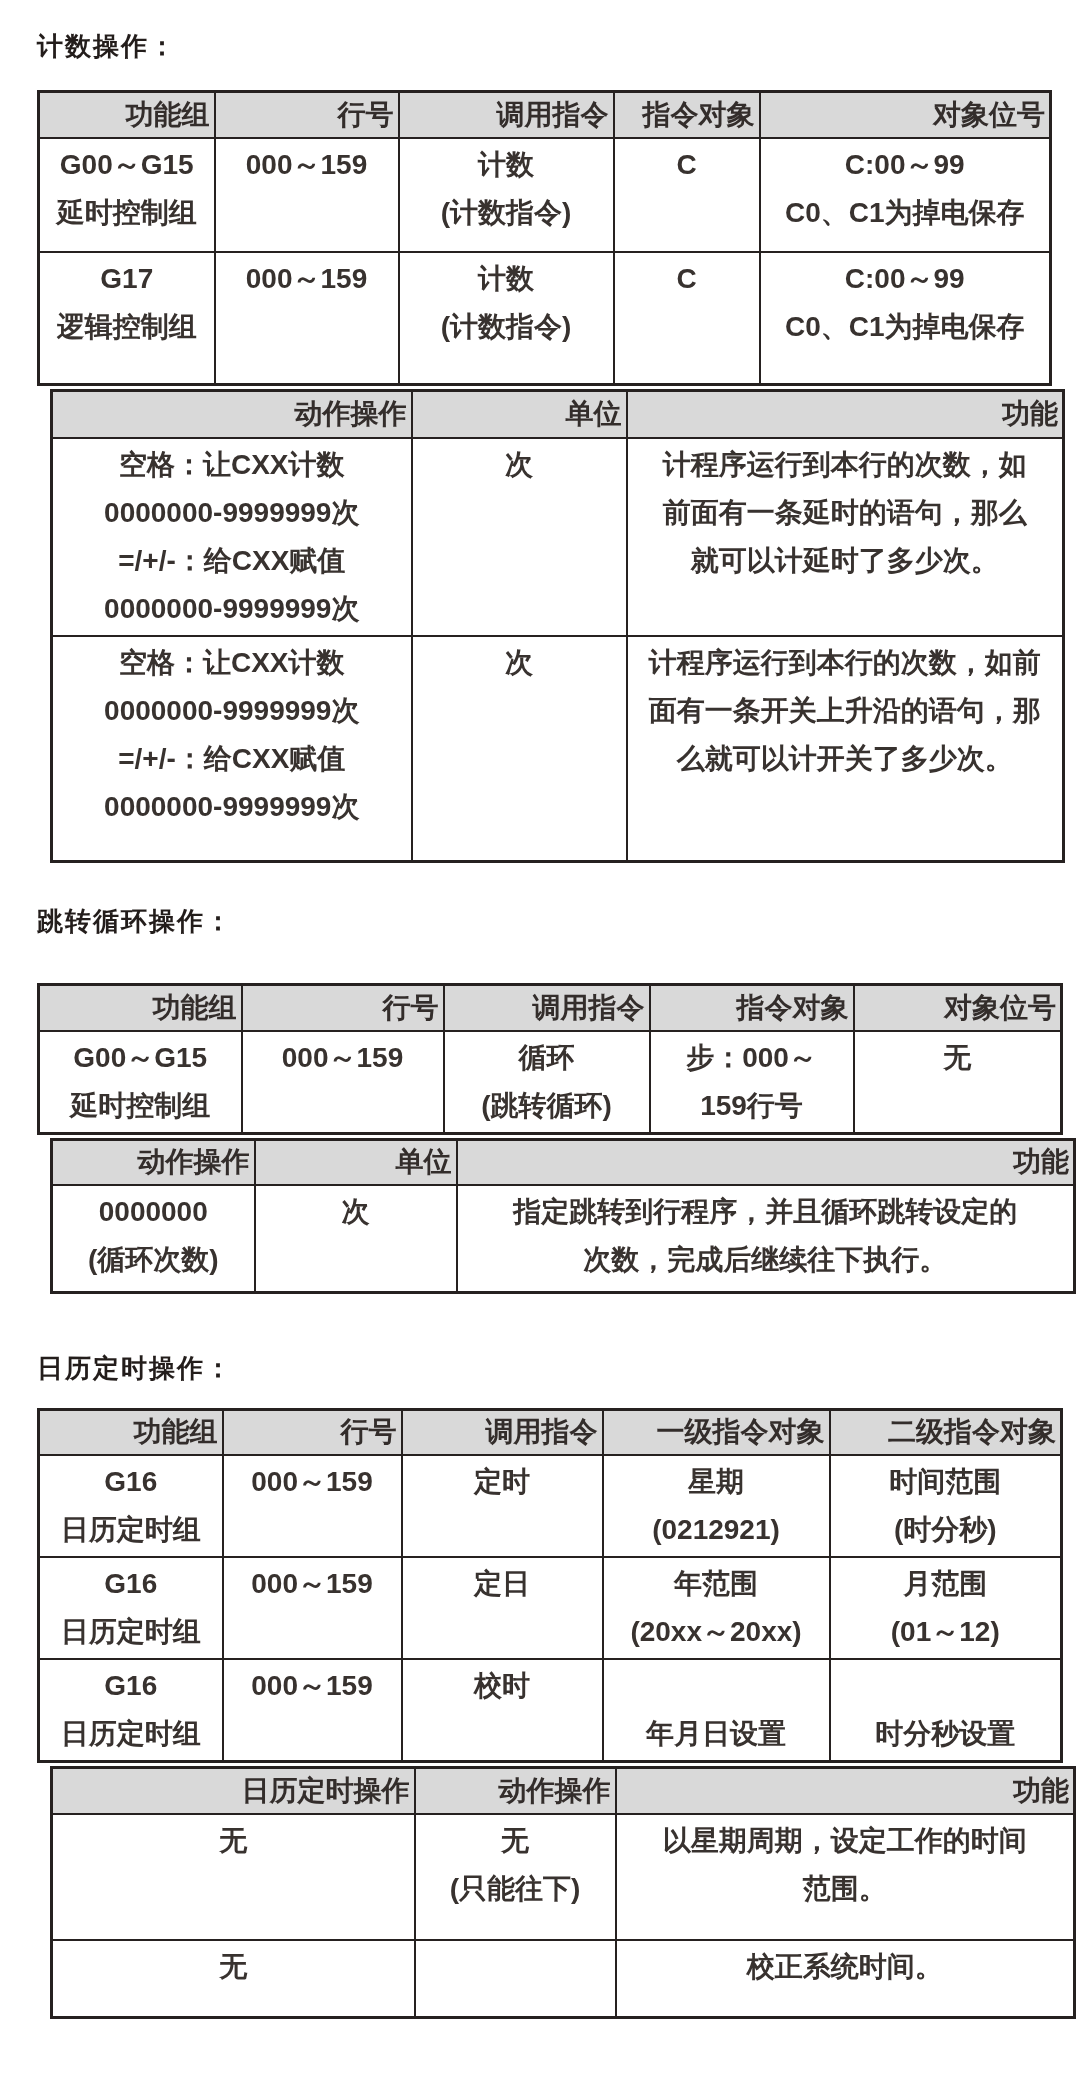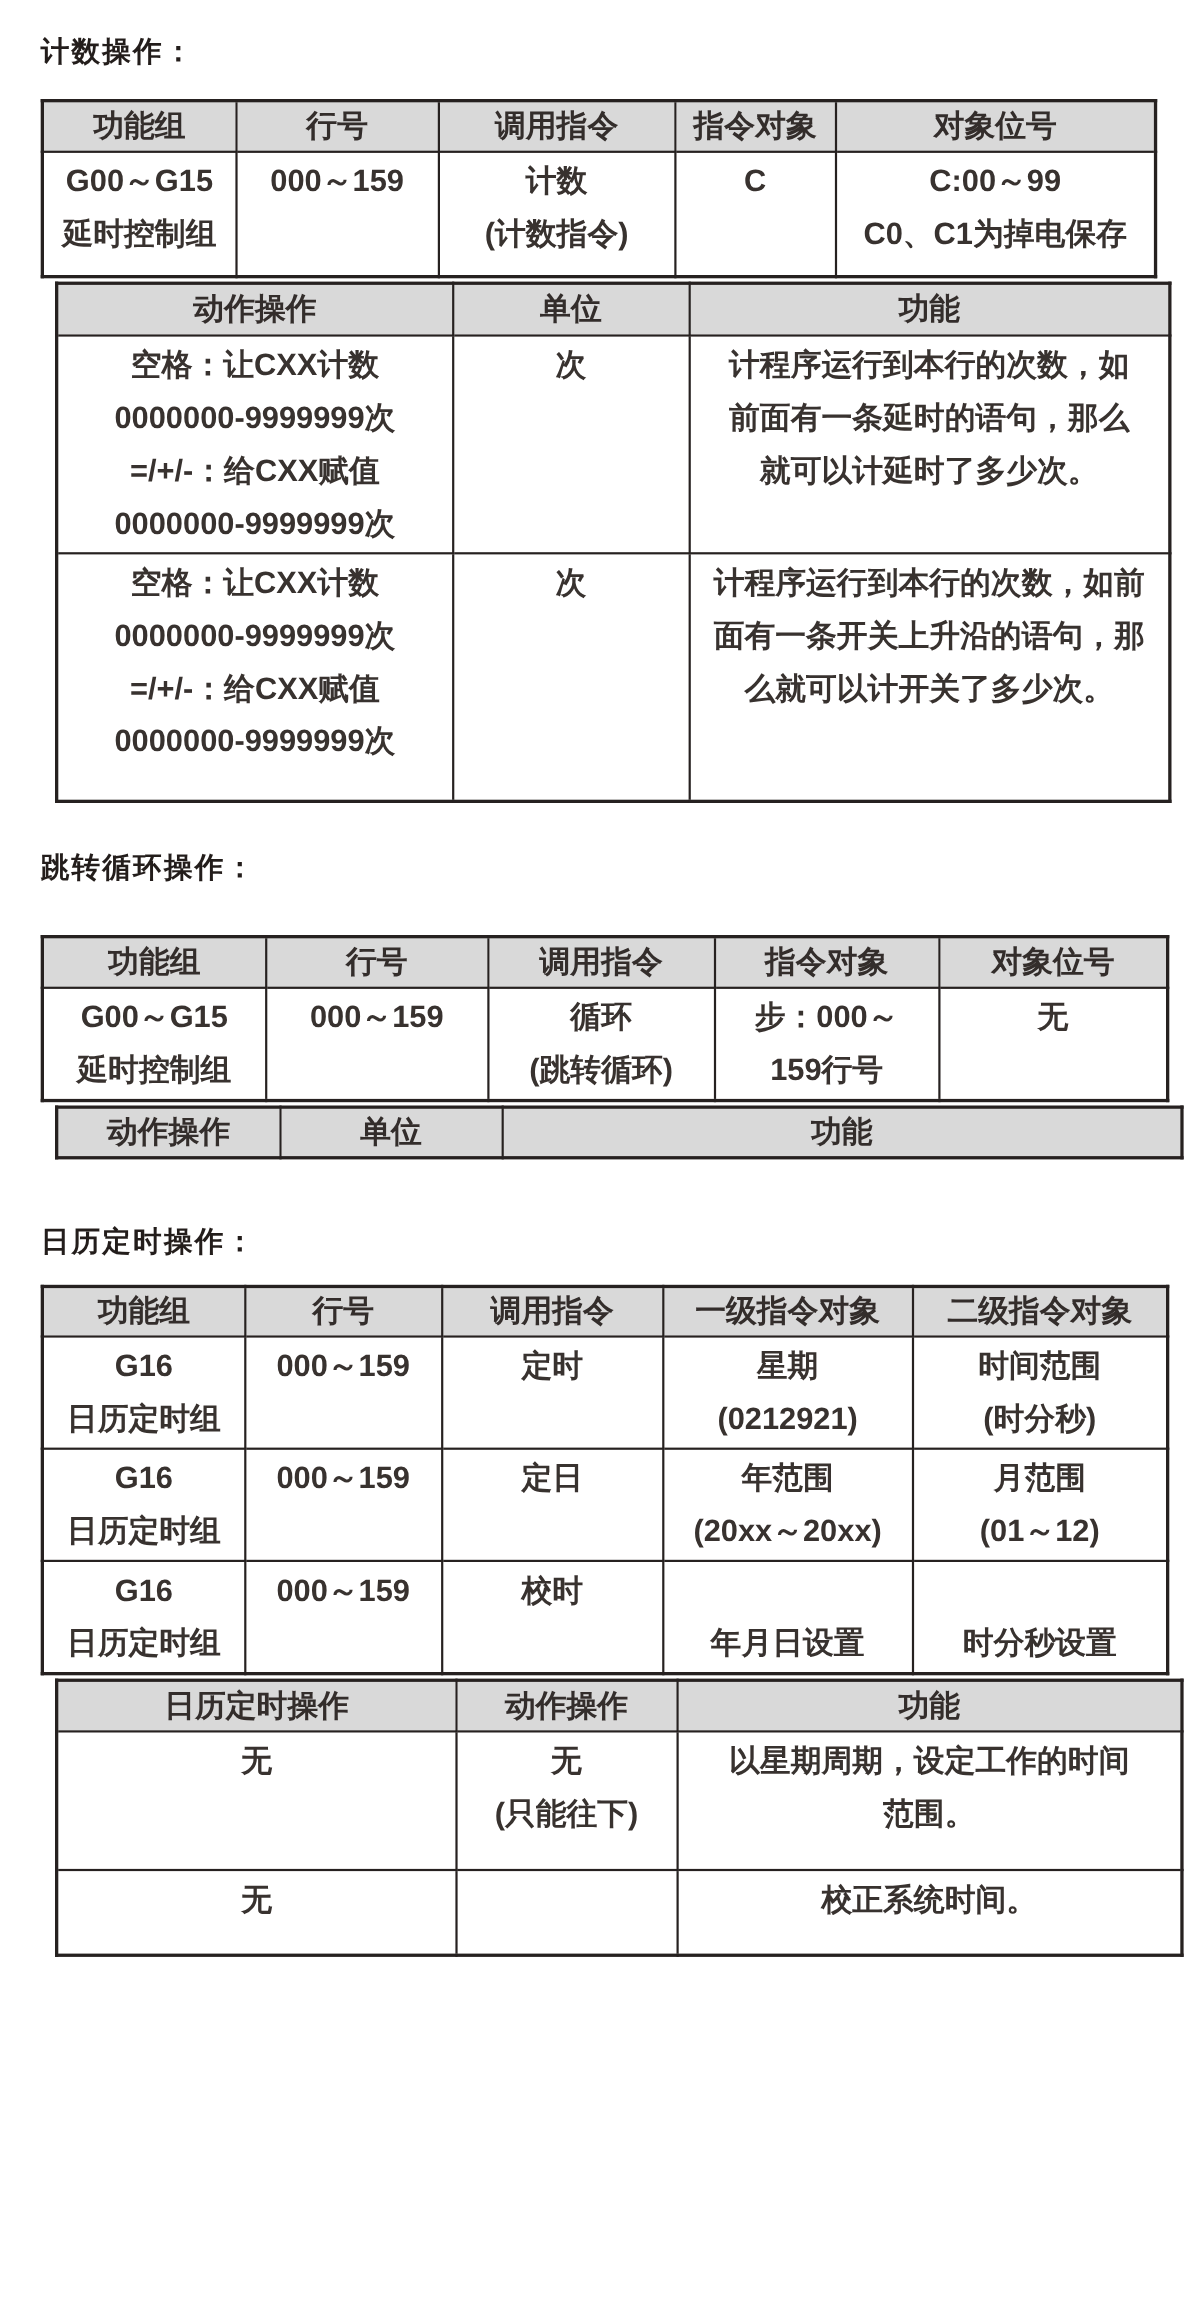--- a/index.html
+++ b/index.html
@@ -27,21 +27,21 @@
     border:2px solid #262120;
     text-align:center;vertical-align:top;
     font-size:28px;line-height:48px;font-weight:700;
     white-space:pre-line;
     padding:2px 8px;box-sizing:border-box;
     overflow:hidden;
   }
   th{
     background:#d9d9d9;
     vertical-align:middle;line-height:40px;padding:1px 4px;
-    font-weight:700;color:#332d2b;
+    font-weight:700;color:#332d2b;text-align:right;
   }
   td{color:#38322f;}
   .t1{width:1012px;}
   .t23{width:1023px;}
 </style>
 </head>
 <body>
 
 <h2 class="sec-title" id="title-1">计数操作：</h2>
 
@@ -57,20 +57,30 @@
       <tr style="height:46px">
     <th>功能组</th>
     <th>行号</th>
     <th>调用指令</th>
     <th>指令对象</th>
     <th>对象位号</th>
   </tr>
   <tr style="height:114px">
     <td>G00～G15
 延时控制组</td>
+    <td>000～159</td>
+    <td>计数
+(计数指令)</td>
+    <td>C</td>
+    <td>C:00～99
+C0、C1为掉电保存</td>
+  </tr>
+  <tr style="height:133px">
+    <td>G17
+逻辑控制组</td>
     <td>000～159</td>
     <td>计数
 (计数指令)</td>
     <td>C</td>
     <td>C:00～99
 C0、C1为掉电保存</td>
   </tr>
 </tbody>
   </table>
 
@@ -145,20 +155,27 @@
       <col style="width:203px">
       <col style="width:202px">
       <col style="width:618px">
     </colgroup>
   <tbody>
       <tr style="height:46px">
     <th>动作操作</th>
     <th>单位</th>
     <th>功能</th>
   </tr>
+  <tr style="height:107px">
+    <td>0000000
+(循环次数)</td>
+    <td>次</td>
+    <td>指定跳转到行程序，并且循环跳转设定的
+次数，完成后继续往下执行。</td>
+  </tr>
 </tbody>
   </table>
 
 <h2 class="sec-title" id="title-3">日历定时操作：</h2>
 
 <table class="t23">
   <colgroup>
       <col style="width:184px">
       <col style="width:179px">
       <col style="width:201px">

